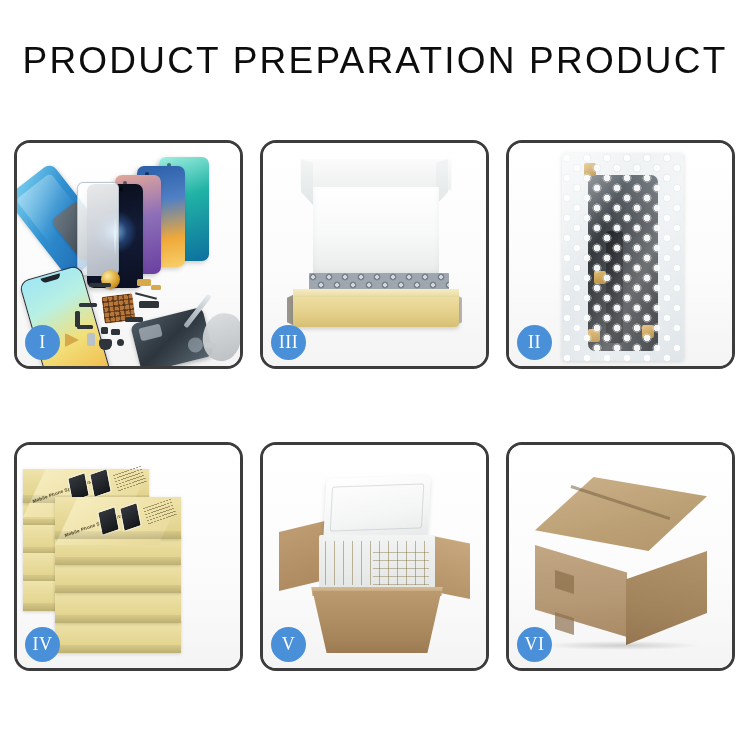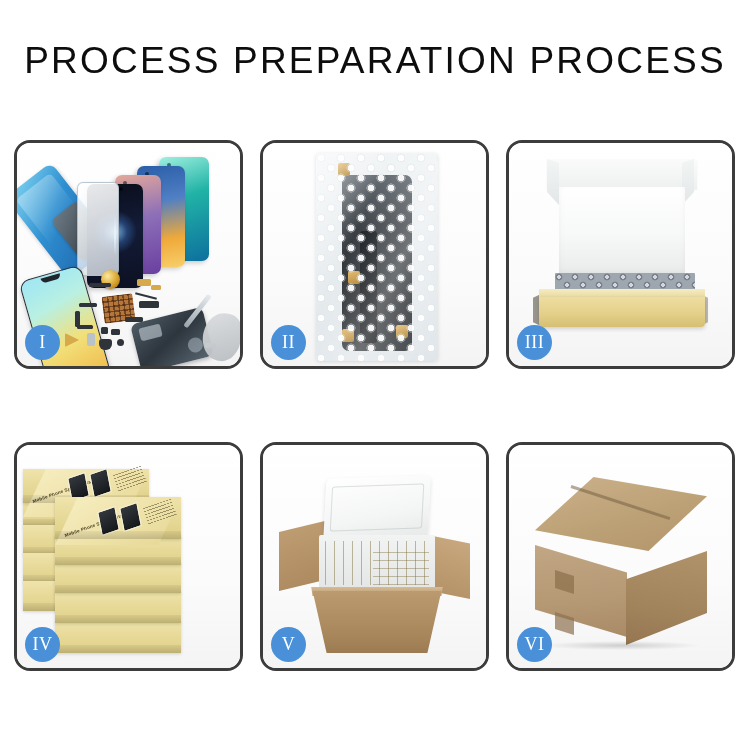--- a/index.html
+++ b/index.html
@@ -446,21 +446,21 @@
     width:156px;height:9px;border-radius:50%;
     background: radial-gradient(ellipse at center, rgba(0,0,0,.16), rgba(0,0,0,0) 72%);
   }
 </style>
 </head>
 <body>
 
 <div class="sheet">
 
   <div class="header">
-    <div class="title">PROCESS PREPARATION PROCESS</div>
+    <div class="title">PRODUCT PREPARATION PRODUCT</div>
   </div>
 
   <div class="grid">
 
     <div class="panel">
       <div class="canvas">
         <div class="p1-bluephone"></div>
         <div class="p1-bluephone-dark"></div>
 
         <div class="fan">
@@ -506,52 +506,52 @@
         <span class="prt light" style="left:188px;top:200px;width:11px;height:5px;"></span>
         <div class="p1-screwdriver"></div>
         <div class="p1-hand"></div>
 
         <div class="badge">I</div>
       </div>
     </div>
 
     <div class="panel">
       <div class="canvas">
+        <div class="p3-lid"></div>
+        <div class="p3-lid-l"></div>
+        <div class="p3-lid-r"></div>
+        <div class="p3-foam"></div>
+        <div class="p3-bubblefill"></div>
+        <div class="p3-box-l"></div>
+        <div class="p3-box-r"></div>
+        <div class="p3-boxrim"></div>
+        <div class="p3-boxfront"></div>
+        <div class="badge">III</div>
+      </div>
+    </div>
+
+    <div class="panel">
+      <div class="canvas">
         <div class="p2-bag">
           <div class="p2-part"></div>
           <div class="p2-flexstrip"></div>
           <span class="p2-conn" style="left:22px;top:10px;"></span>
           <span class="p2-conn" style="left:32px;top:118px;"></span>
           <span class="p2-conn" style="left:26px;top:176px;"></span>
           <span class="p2-conn" style="left:80px;top:172px;"></span>
           <div class="p2-bubbles2"></div>
           <div class="p2-bubbles"></div>
           <div class="p2-sheen"></div>
         </div>
         <div class="badge">II</div>
       </div>
     </div>
 
     <div class="panel">
       <div class="canvas">
-        <div class="p3-lid"></div>
-        <div class="p3-lid-l"></div>
-        <div class="p3-lid-r"></div>
-        <div class="p3-foam"></div>
-        <div class="p3-bubblefill"></div>
-        <div class="p3-box-l"></div>
-        <div class="p3-box-r"></div>
-        <div class="p3-boxrim"></div>
-        <div class="p3-boxfront"></div>
-        <div class="badge">III</div>
-      </div>
-    </div>
-
-    <div class="panel">
-      <div class="canvas">
         <div class="p4">
 
           <div class="sb" style="left:6px;  top:52px;  height:30px;">
               <span class="edge"></span>
             </div>
           <div class="sb" style="left:6px;  top:80px;  height:30px;">
               <span class="edge"></span>
             </div>
           <div class="sb" style="left:6px;  top:108px; height:30px;">
               <span class="edge"></span>

